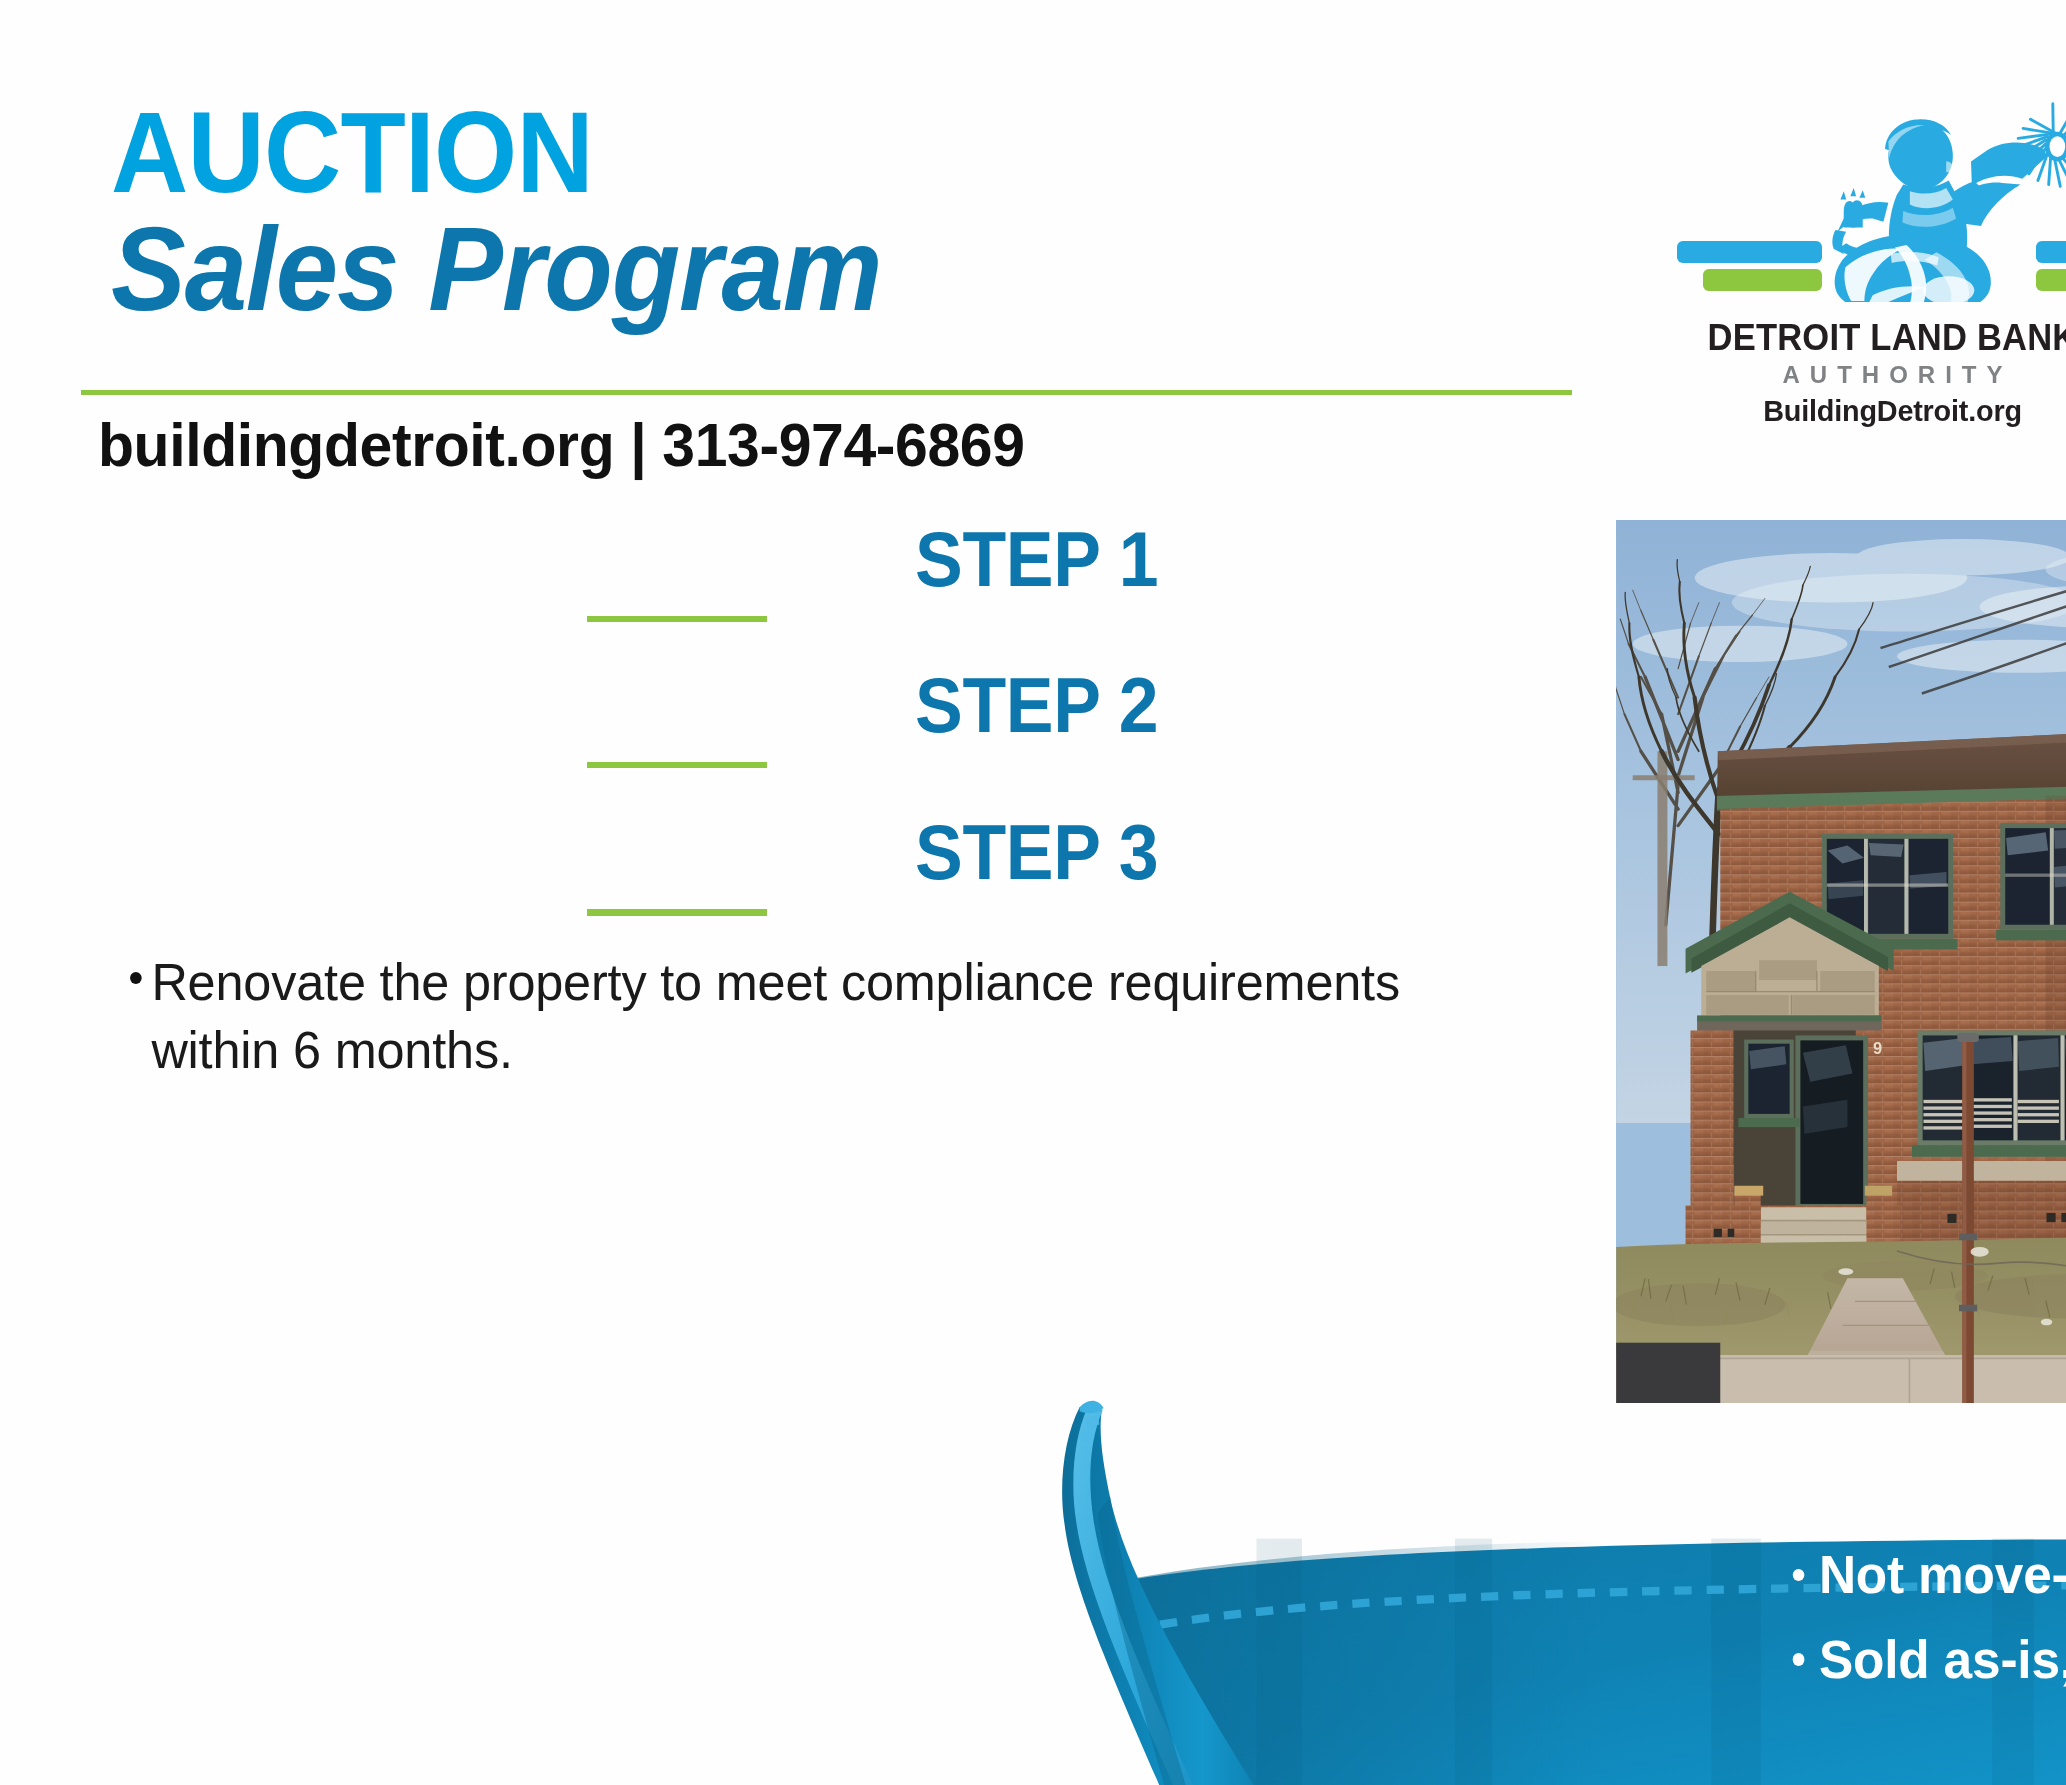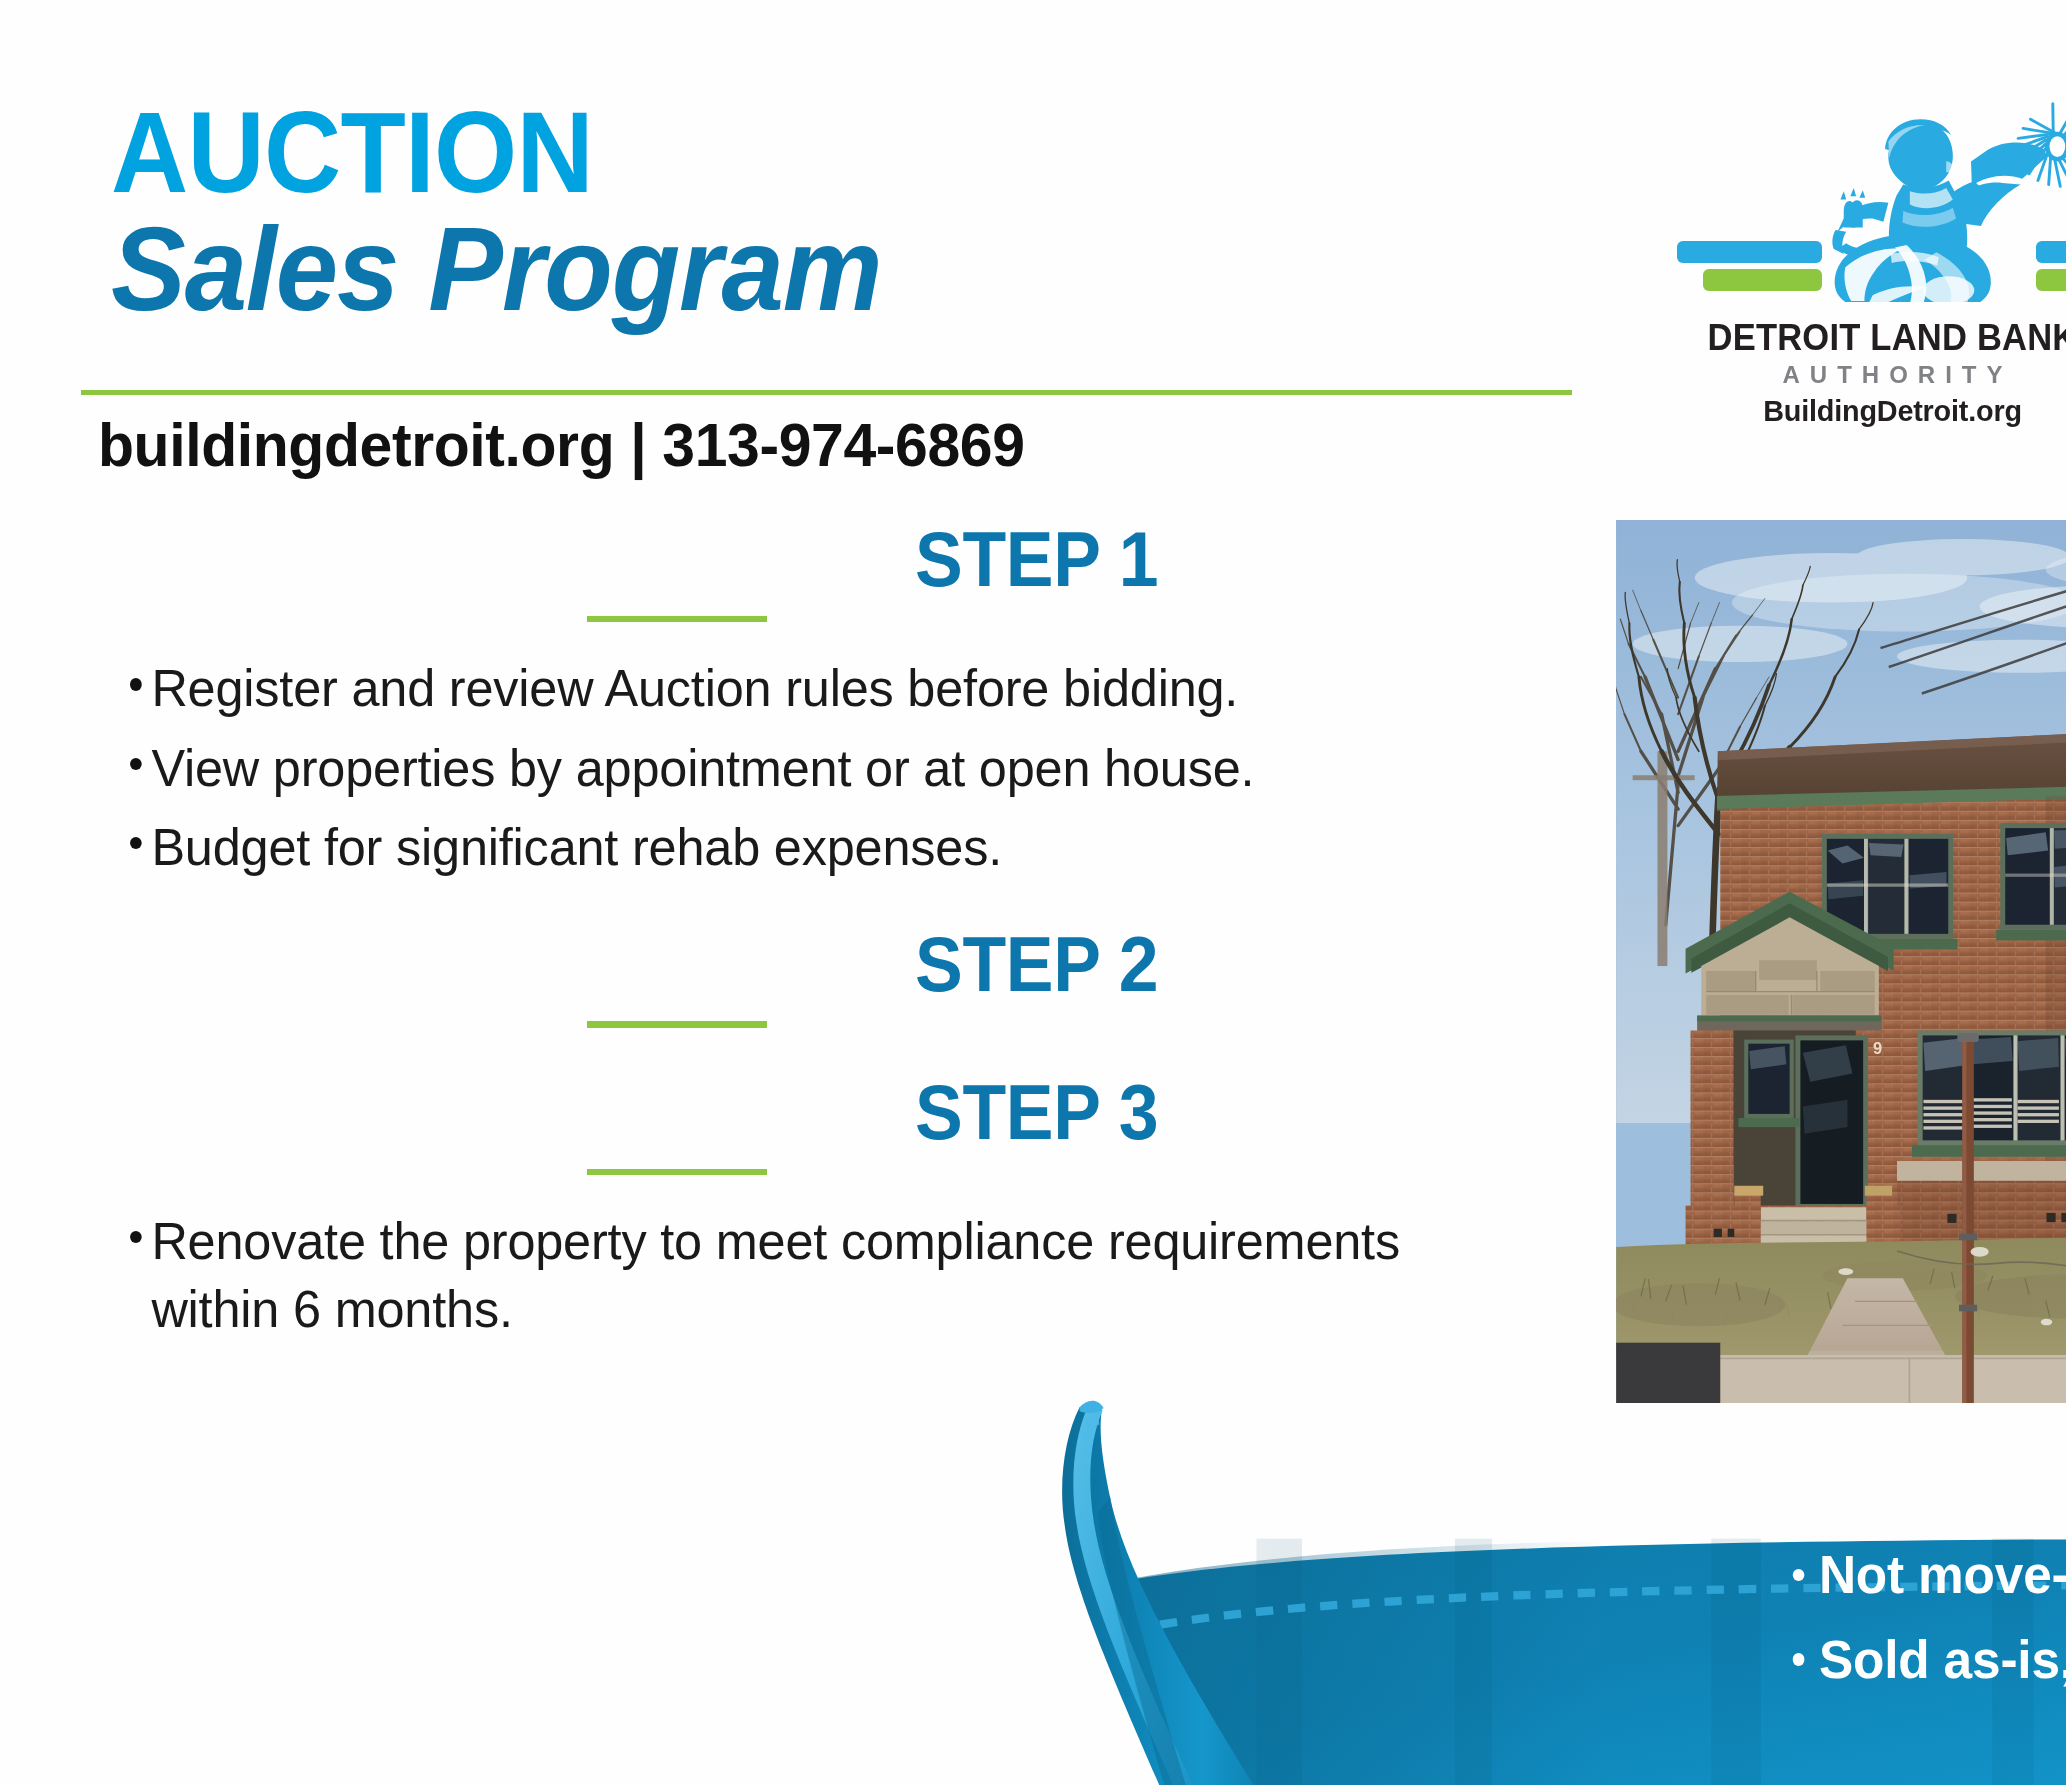--- a/index.html
+++ b/index.html
@@ -261,25 +261,20 @@
     <div class="logo-url">BuildingDetroit.org</div>
   </div>
 
   <div class="steps">
 
     <div class="step-group g1">
       <div class="step-head">
         <span class="step-title">STEP 1</span>
       </div>
       <div class="step-underline"></div>
-      <ul class="bullets">
-        <li>Register and review Auction rules before bidding.</li>
-        <li>View properties by appointment or at open house.</li>
-        <li>Budget for significant rehab expenses.</li>
-      </ul>
     </div>
 
     <div class="step-group g2">
       <div class="step-head">
         <span class="step-title">STEP 2</span>
       </div>
       <div class="step-underline"></div>
     </div>
 
     <div class="step-group g3">

